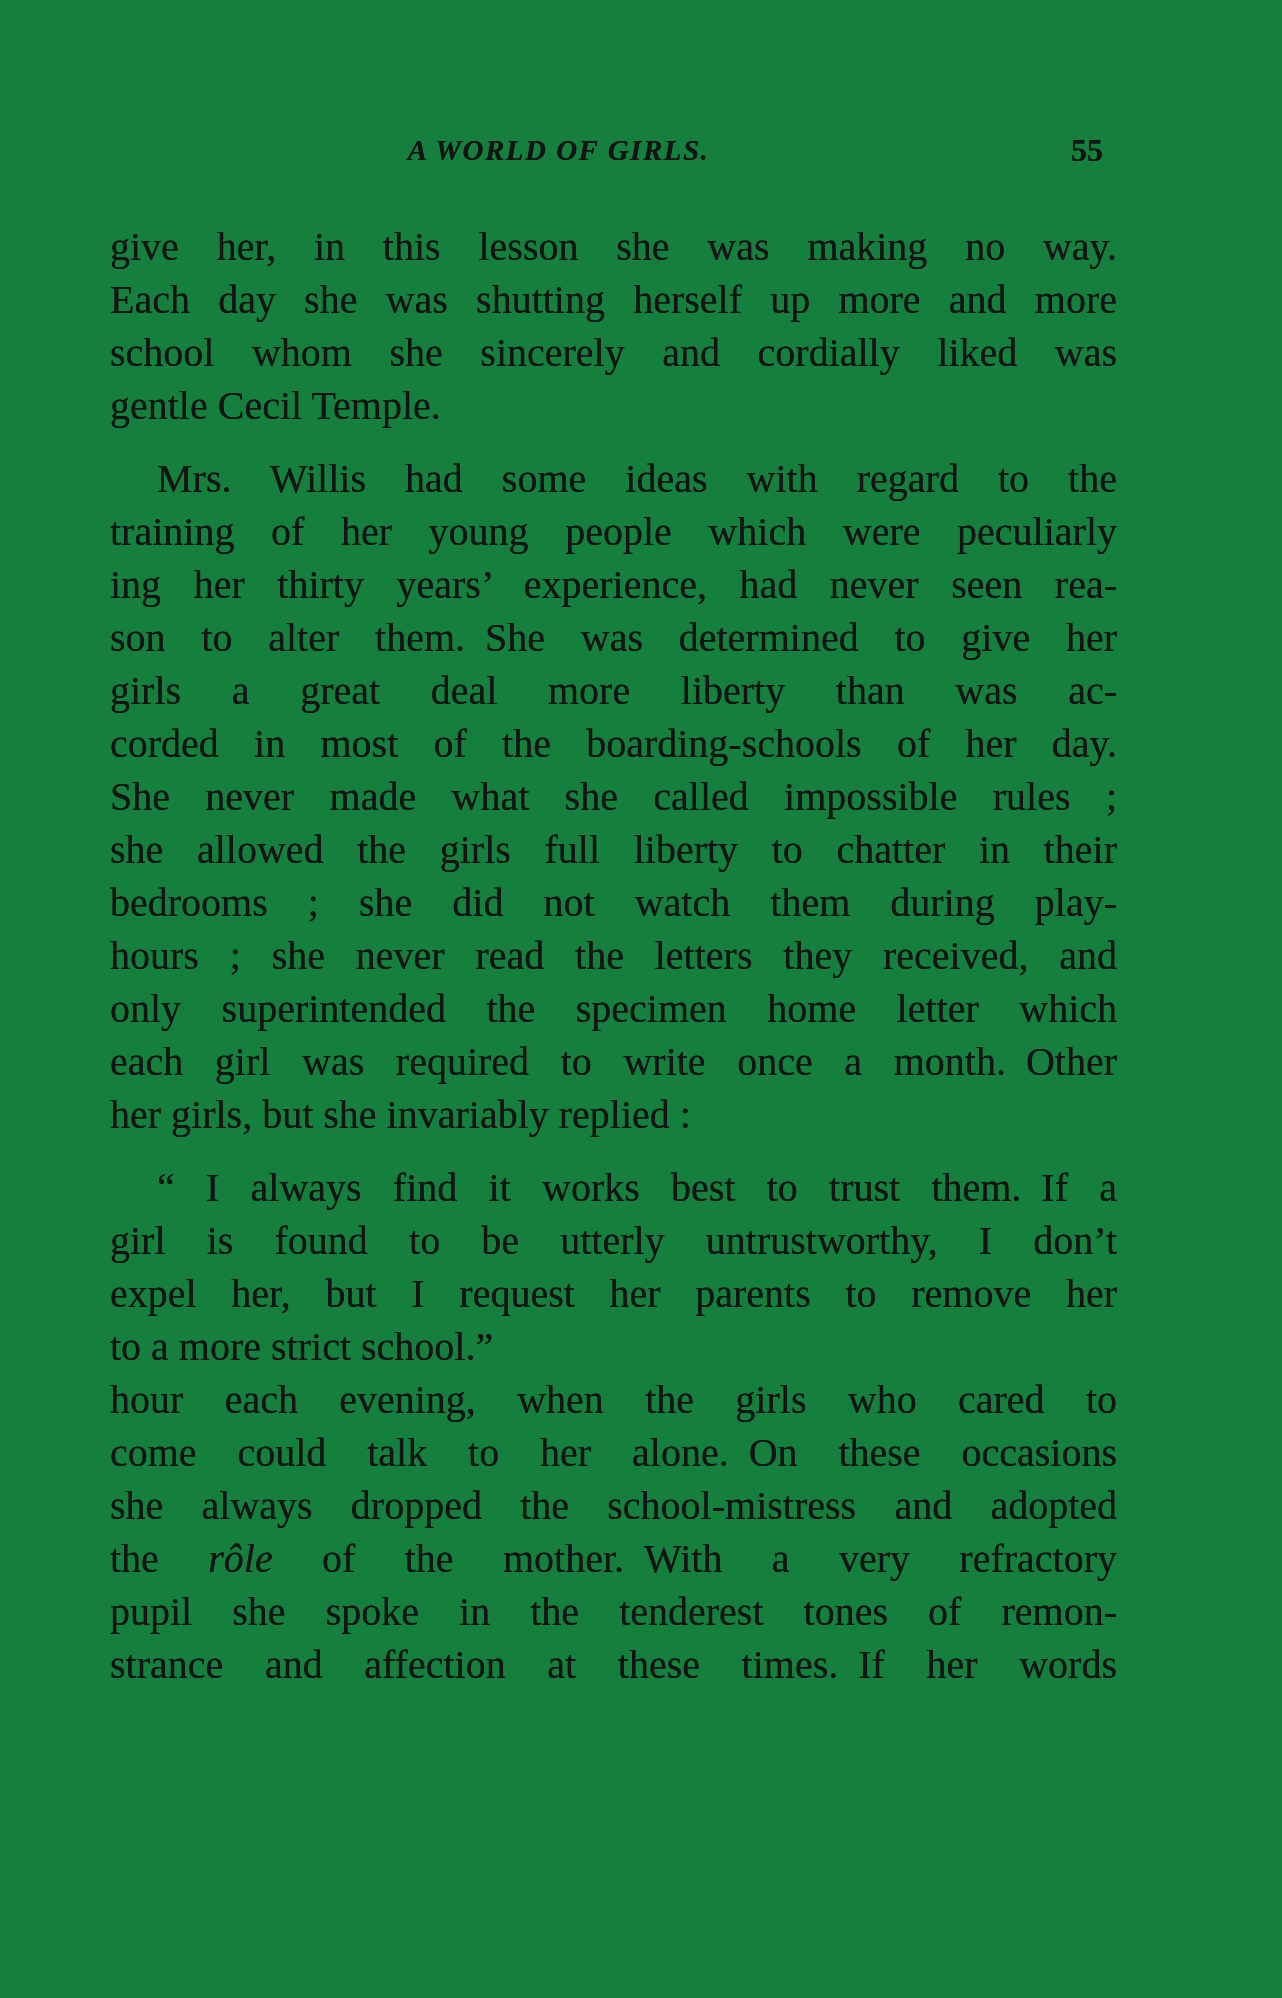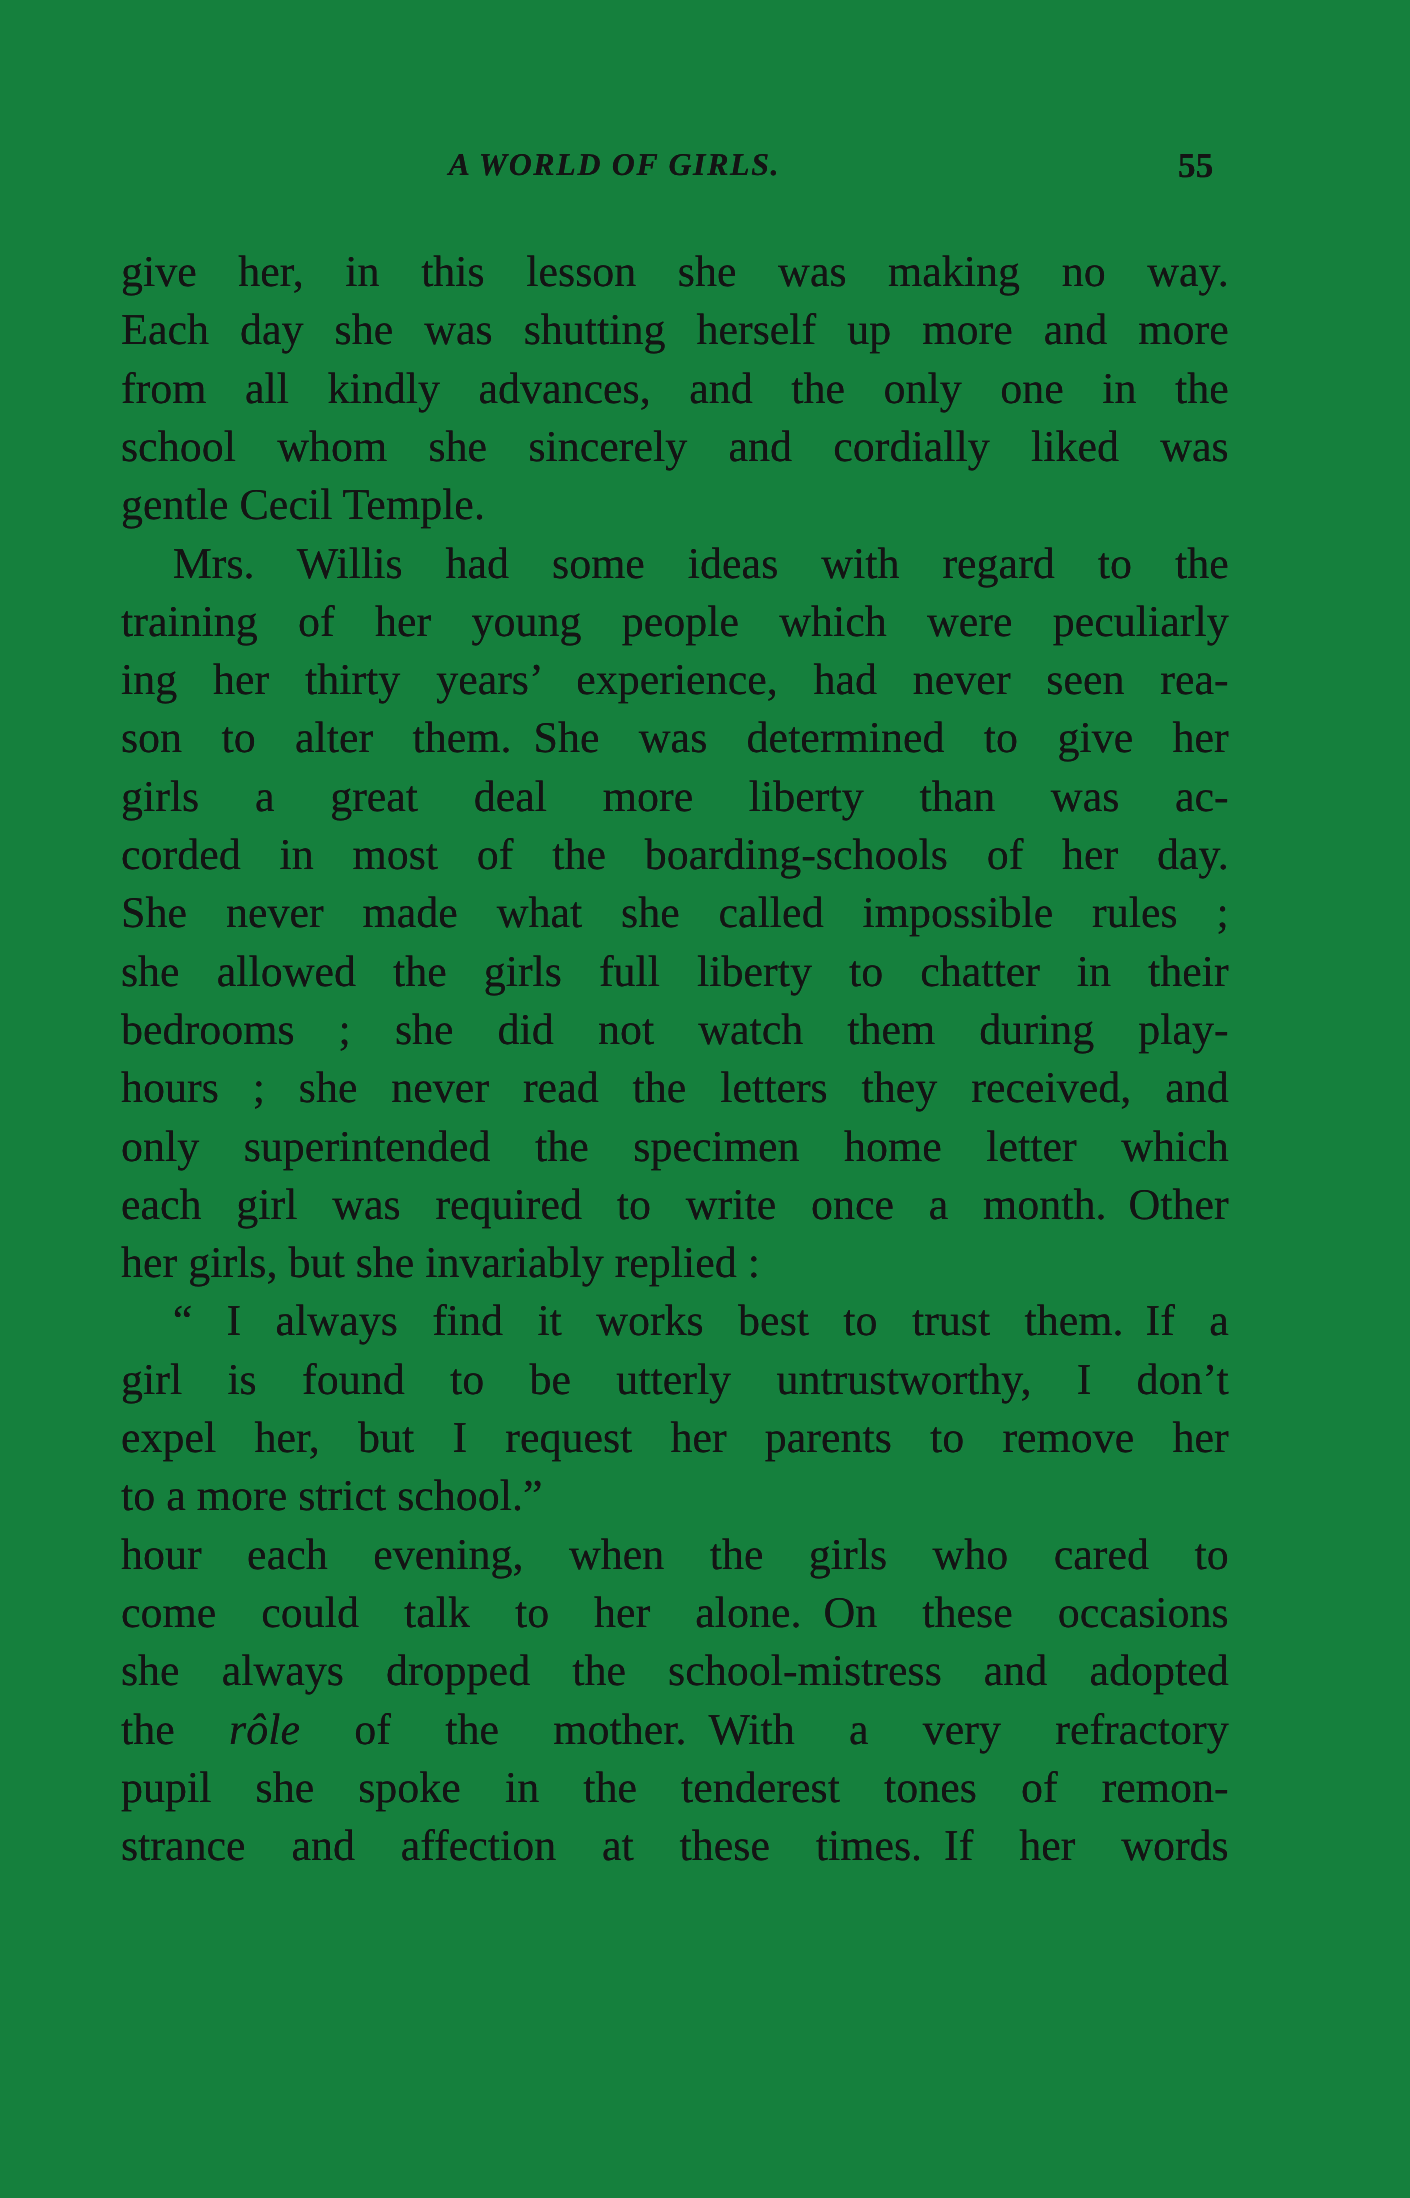--- a/index.html
+++ b/index.html
@@ -57,37 +57,37 @@
   .line {
     text-align: justify;
     text-align-last: justify;
   }
   .line.short {
     text-align: left;
     text-align-last: left;
   }
   .line.indent {
     text-indent: 47px;
+    margin-top: 20px;
   }
   .italic {
     font-style: italic;
   }
 </style>
 </head>
 <body>
 
 <div class="page">
   <div class="page-header">
     <div class="running-title">A WORLD OF GIRLS.</div>
     <div class="page-number">55</div>
   </div>
   <div class="page-body">
       <div class="line">give her, in this lesson she was making no way.</div>
       <div class="line">Each day she was shutting herself up more and more</div>
-      <div class="line">from all kindly advances, and the only one in the</div>
       <div class="line">school whom she sincerely and cordially liked was</div>
       <div class="line short">gentle Cecil Temple.</div>
       <div class="line indent">Mrs. Willis had some ideas with regard to the</div>
       <div class="line">training of her young people which were peculiarly</div>
       <div class="line">ing her thirty years’ experience, had never seen rea-</div>
       <div class="line">son to alter them. She was determined to give her</div>
       <div class="line">girls a great deal more liberty than was ac-</div>
       <div class="line">corded in most of the boarding-schools of her day.</div>
       <div class="line">She never made what she called impossible rules ;</div>
       <div class="line">she allowed the girls full liberty to chatter in their</div>

